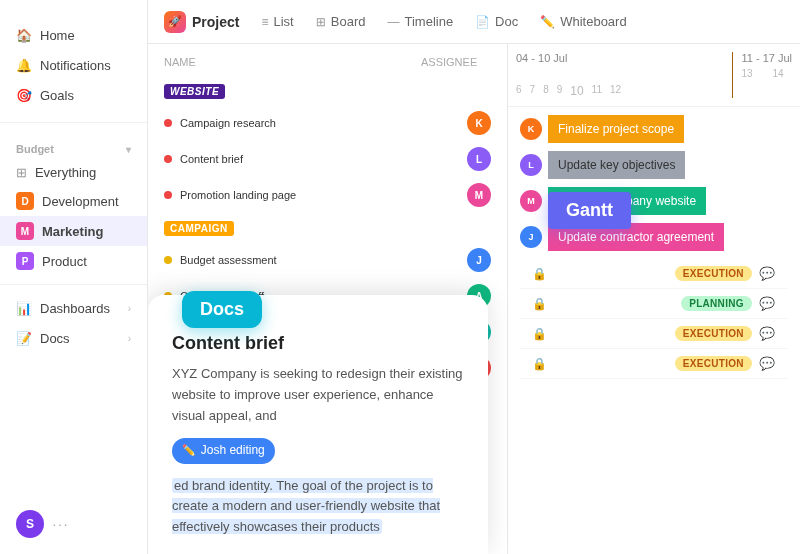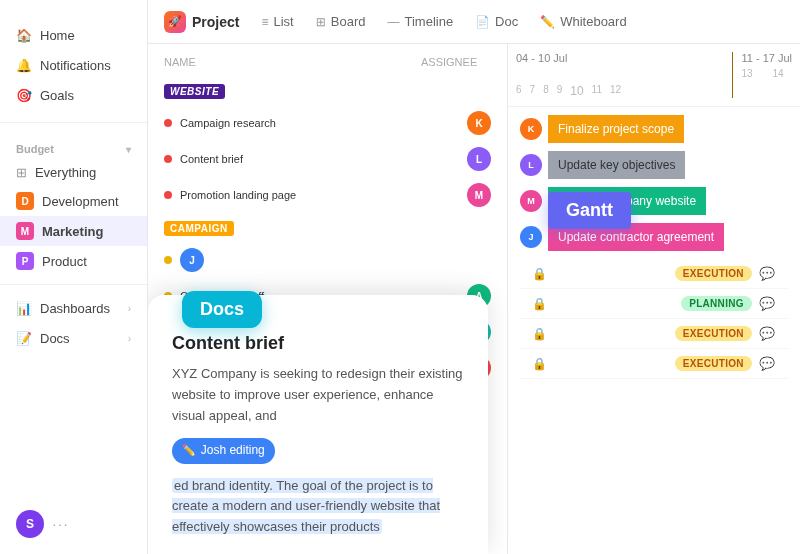--- a/index.html
+++ b/index.html
@@ -501,20 +501,21 @@
       <div class="task-row">
         <span class="task-dot dot-red"></span>
         <span class="task-name">Promotion landing page</span>
         <div class="task-avatar av-pink">M</div>
       </div>
 
       
       <span class="section-label label-campaign">CAMPAIGN</span>
       <div class="task-row">
         <span class="task-dot dot-yellow"></span>
+        <span class="task-name">Budget assessment</span>
         <div class="task-avatar av-blue">J</div>
       </div>
       <div class="task-row">
         <span class="task-dot dot-yellow"></span>
         <span class="task-name">Campaign kickoff</span>
         <div class="task-avatar av-green">A</div>
       </div>
       <div class="task-row">
         <span class="task-dot dot-yellow"></span>
         <span class="task-name">Copy review</span>

